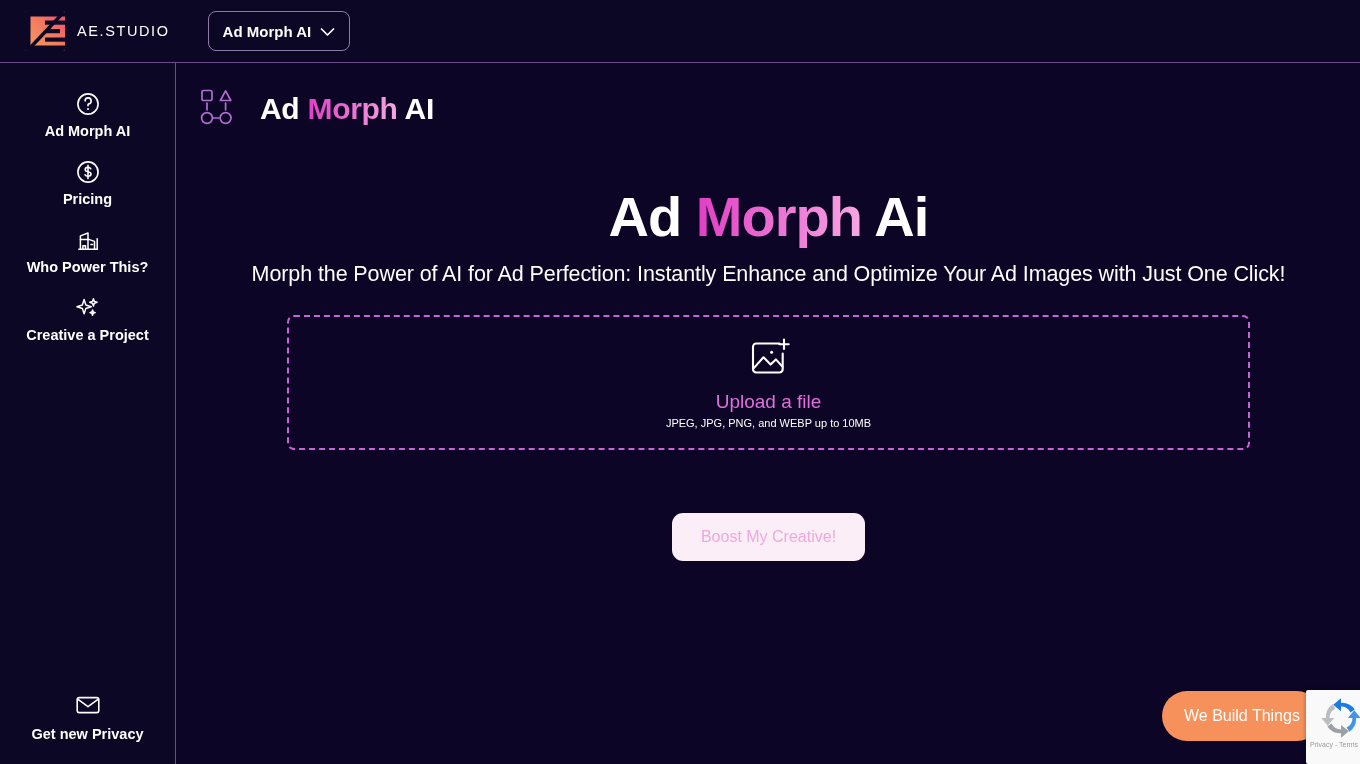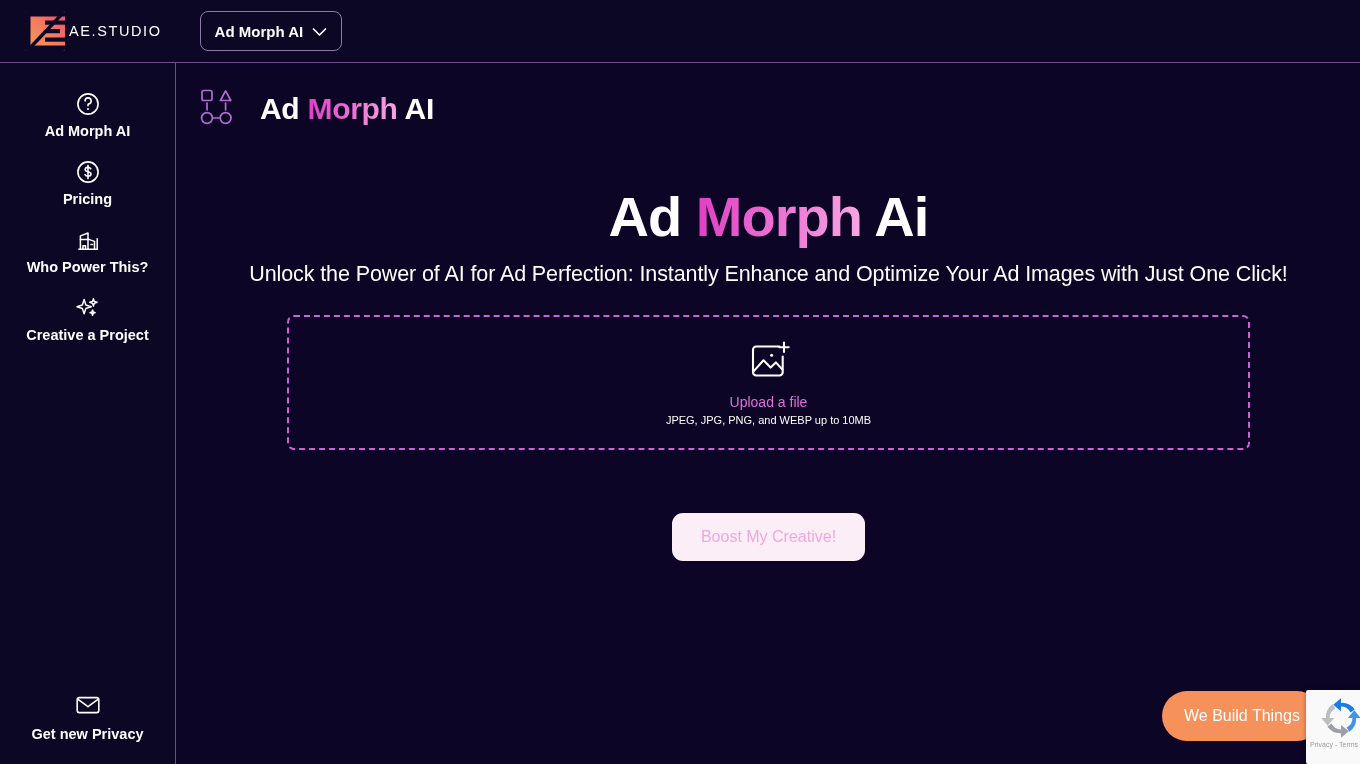--- a/index.html
+++ b/index.html
@@ -25,21 +25,21 @@
     height: 63px;
     background: #0d0726;
     border-bottom: 1px solid #6d4b8e;
     display: flex;
     align-items: center;
   }
 
   #brand-logo-link {
     display: flex;
     align-items: center;
-    gap: 4px;
+    gap: 12px;
     margin-left: 25px;
     text-decoration: none;
   }
 
   .logo-mark {
     width: 40px; height: 40px;
     border-radius: 2px;
     position: relative;
     overflow: hidden;
     display: block;
@@ -163,21 +163,21 @@
     border-radius: 7px;
     background: transparent;
     display: flex;
     flex-direction: column;
     align-items: center;
     justify-content: center;
     cursor: pointer;
   }
   #dropzone-icon { display:block; margin-bottom: 8px; }
   #upload-link-text {
-    font-size: 14px;
+    font-size: 19px;
     color: #e26fdc;
     margin-bottom: 4px;
   }
   #upload-hint-text {
     font-size: 11px;
     color: #ffffff;
   }
 
   
   #cta-row {
@@ -373,21 +373,21 @@
     </span>
     <h1 id="page-title">
       <span>Ad </span><span class="grad-morph">Morph</span><span> AI</span>
     </h1>
   </div>
 
   <section id="hero">
     <h2 id="hero-title">
       <span>Ad </span><span class="grad-morph">Morph</span><span> Ai</span>
     </h2>
-    <p id="hero-subtitle">Unlock the Power of AI for Ad Perfection: Instantly Enhance and Optimize Your Ad Images with Just One Click!</p>
+    <p id="hero-subtitle">Morph the Power of AI for Ad Perfection: Instantly Enhance and Optimize Your Ad Images with Just One Click!</p>
   </section>
 
   <div id="upload-dropzone">
     <span id="dropzone-icon">
       <svg width="46" height="42" viewBox="0 0 46 42" aria-hidden="true">
         <g stroke="#ffffff" stroke-width="2.1" fill="none" stroke-linecap="round" stroke-linejoin="round">
           <path d="M33.5 6.5 H10.2 A3.2 3.2 0 0 0 7 9.7 v22.6 A3.2 3.2 0 0 0 10.2 35.5 h23.3 A3.2 3.2 0 0 0 36.7 32.3 V16.5"></path>
           <path d="M7.6 31.4 L17.5 20.3 L24.6 27.6 L29.9 22.4 L36.4 29.6"></path>
           <path d="M38 2.6 v9.4 M33.3 7.3 h9.4"></path>
         </g>

